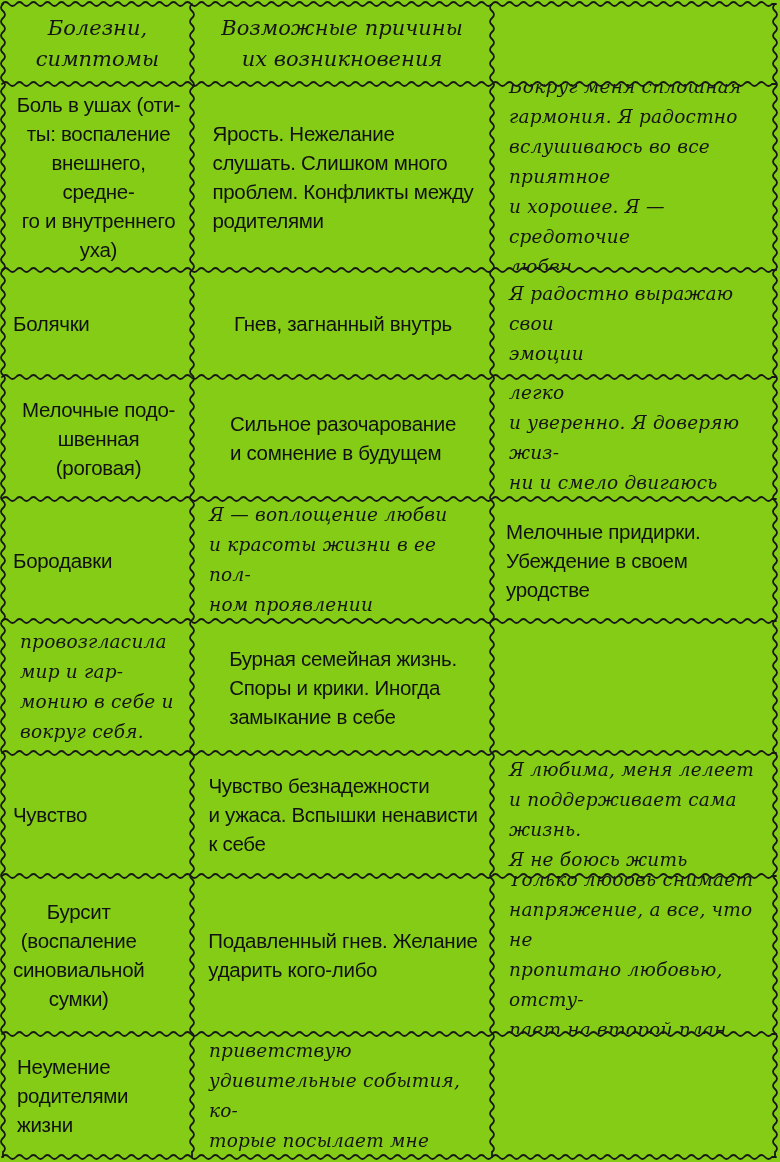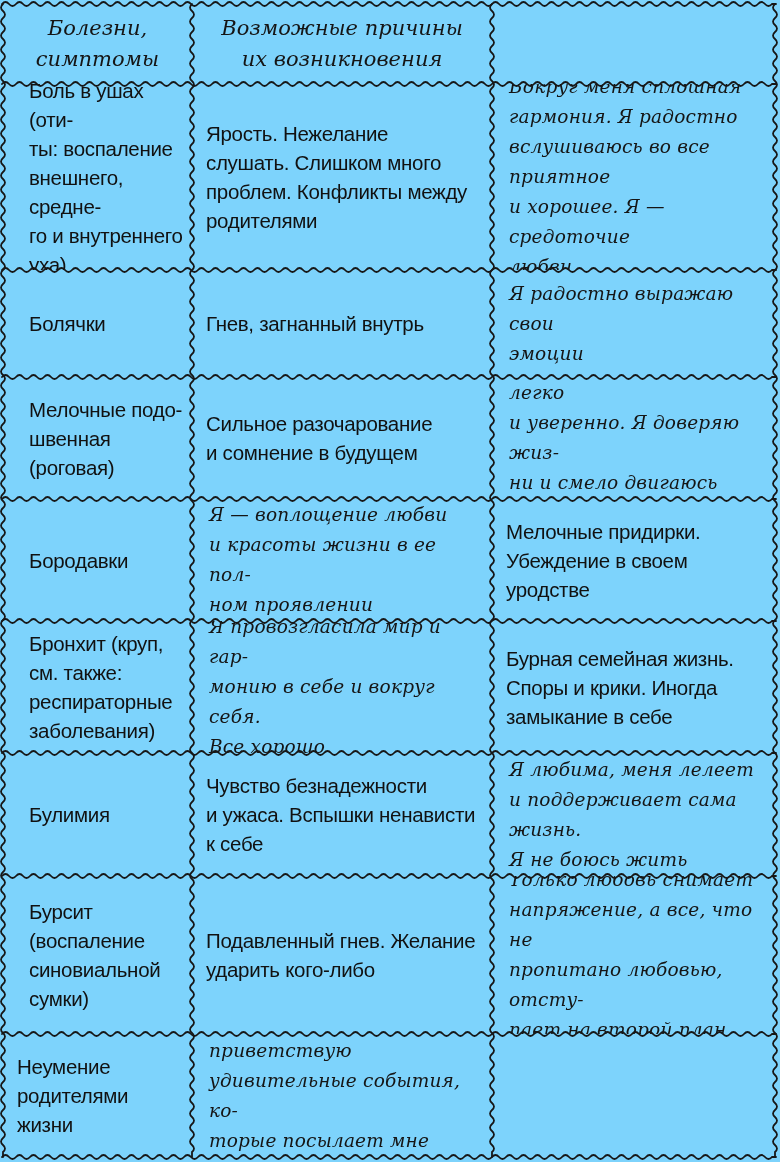--- a/index.html
+++ b/index.html
@@ -1,23 +1,23 @@
 <!DOCTYPE html>
 <html lang="ru"><head>
 <meta charset="utf-8">
 <style>
   html,body{margin:0;padding:0;background:#ffffff;}
   body{width:780px;height:1162px;overflow:hidden;}
-  .page{position:relative;width:780px;height:1162px;background:#7dd3fc;color:#141414;}
+  .page{position:relative;width:780px;height:1162px;background:#84cc16;color:#141414;}
   .tbl{position:absolute;left:0;top:0;width:780px;padding-top:4px;box-sizing:border-box;}
   .row{display:grid;grid-template-columns:189px 300px 283px;margin-left:3px;width:772px;box-sizing:border-box;}
   .cell{display:flex;align-items:center;box-sizing:border-box;overflow:hidden;}
   .hdr .cell{justify-content:center;text-align:center;padding:2px 6px;}
-  .c1{padding:4px 8px 4px 26px;}
-  .c2{padding:4px 12px 4px 14px;}
+  .c1{padding:4px 8px 4px 10px;text-align:center;}
+  .c2{padding:4px 12px 4px 14px;justify-content:center;}
   .c3{padding:4px 8px 4px 17px;}
   .txt{white-space:pre-line;}
   .sans{font-family:"Liberation Sans",sans-serif;font-size:20.5px;line-height:29px;letter-spacing:-0.3px;color:#111;}
   .script{font-family:"DejaVu Serif",serif;font-style:italic;font-size:18.5px;line-height:30px;letter-spacing:0.2px;color:#151515;}
   .script-h{font-family:"DejaVu Serif",serif;font-style:italic;font-size:21px;line-height:31px;color:#151515;}
   svg.borders{position:absolute;left:0;top:0;pointer-events:none;}
 </style>
 </head>
 <body>
 
@@ -91,40 +91,34 @@
       <span class="txt script">Я — воплощение любви
 и красоты жизни в ее пол-
 ном проявлении</span>
     </div>
     <div class="cell c2">
       <span class="txt sans">Мелочные придирки.
 Убеждение в своем уродстве</span>
     </div>
   </div>
       <div class="row" style="height: 132px;">
-    <div class="cell c1">
-      <span class="txt sans">Бронхит (круп,
-см. также:
-респираторные
-заболевания)</span>
-    </div>
     <div class="cell c3">
       <span class="txt script">Я провозгласила мир и гар-
 монию в себе и вокруг себя.
 Все хорошо</span>
     </div>
     <div class="cell c2">
       <span class="txt sans">Бурная семейная жизнь.
 Споры и крики. Иногда
 замыкание в себе</span>
     </div>
   </div>
       <div class="row" style="height: 123px;">
     <div class="cell c1">
-      <span class="txt sans">Булимия</span>
+      <span class="txt sans">Чувство</span>
     </div>
     <div class="cell c2">
       <span class="txt sans">Чувство безнадежности
 и ужаса. Вспышки ненависти
 к себе</span>
     </div>
     <div class="cell c3">
       <span class="txt script">Я любима, меня лелеет
 и поддерживает сама жизнь.
 Я не боюсь жить</span>

